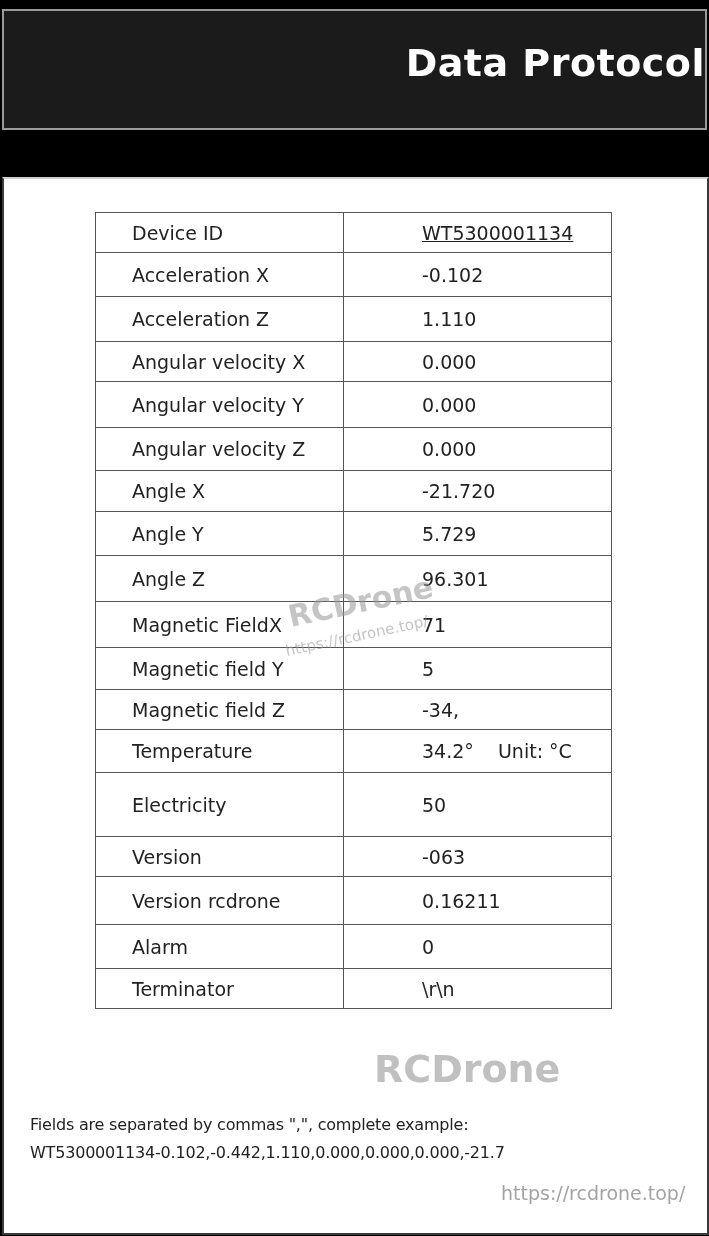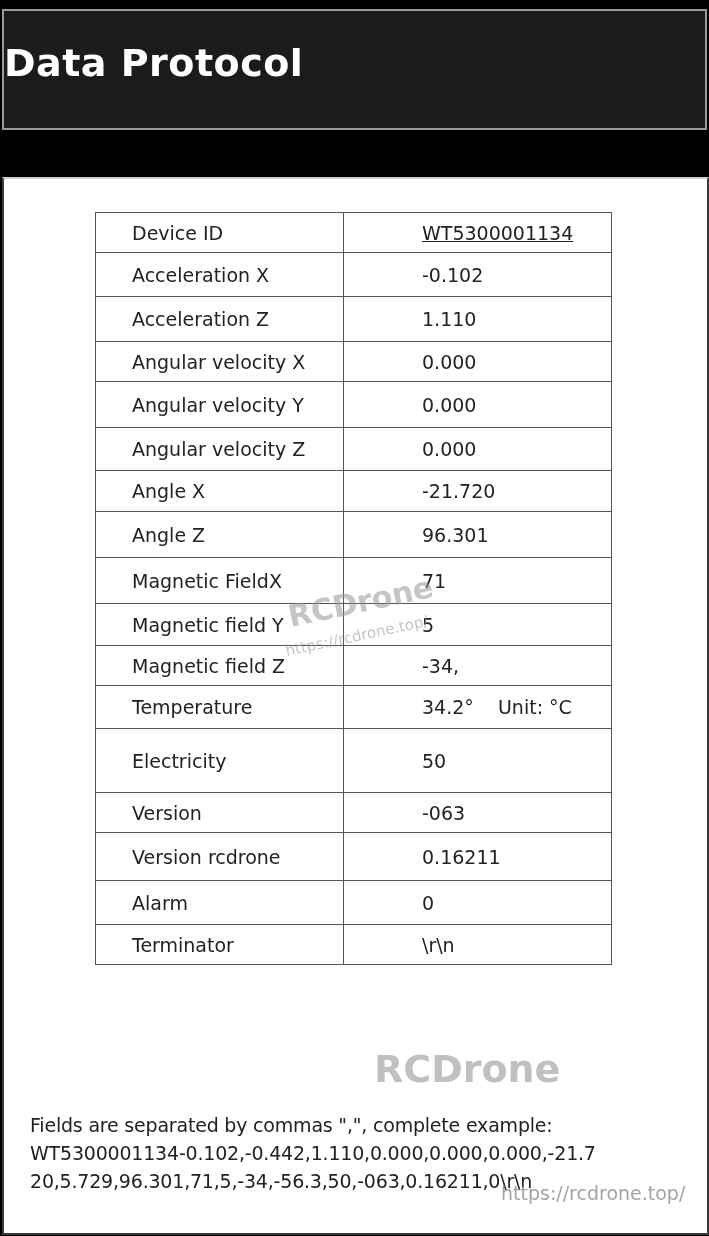--- a/index.html
+++ b/index.html
@@ -3,21 +3,21 @@
   <meta charset="utf-8">
   <style>
     html, body { margin: 0; padding: 0; }
     body {
       width: 709px; height: 1236px; background: #000; position: relative; overflow: hidden;
       font-family: "DejaVu Sans", sans-serif;
     }
     .header-box {
       position: absolute; left: 2px; top: 9px; width: 701px; height: 117px;
       background: #1b1b1b; border: 2px solid #9a9a9a;
-      display: flex; align-items: center; justify-content: flex-start;
+      display: flex; align-items: center; justify-content: flex-end;
     }
     .header-title {
       color: #fff; font-size: 38px; font-weight: bold; letter-spacing: 0.5px;
       margin-top: -14px;
     }
     .panel {
       position: absolute; left: 2px; top: 177px; width: 703px; height: 1054px;
       background: #fff; border: 2px solid #3a3a3a; border-top-color: #cfcfcf;
     }
     table.proto {
@@ -26,21 +26,21 @@
       font-size: 19px; color: #222;
     }
     table.proto td {
       border: 1.5px solid #555; padding: 0; height: 40px;
       vertical-align: middle;
     }
     table.proto td.c1 { width: 248px; padding-left: 36px; box-sizing: border-box; }
     table.proto td.c2 { padding-left: 78px; box-sizing: border-box; }
     .footer {
       position: absolute; left: 26px; top: 932px; width: 660px;
-      font-size: 19px; line-height: 28px; color: #222; letter-spacing: -0.2px;
+      font-size: 16px; line-height: 28px; color: #222; letter-spacing: -0.2px;
     }
     .footer div { white-space: nowrap; }
     .wm { position: absolute; color: rgba(150,150,150,0.55); pointer-events: none; white-space: nowrap; }
     .wm1 { left: 283px; top: 405px; font-size: 30px; font-weight: bold; transform: rotate(-12deg); }
     .wm1b { left: 280px; top: 448px; font-size: 15px; transform: rotate(-12deg); }
     .wm2 { left: 370px; top: 868px; font-size: 38px; font-weight: bold; color: rgba(150,150,150,0.6); }
     .wm3 { left: 497px; top: 1003px; font-size: 19px; color: rgba(140,140,140,0.8); }
   </style>
 </head>
 <body>
@@ -72,20 +72,24 @@
           <td class="c1">Angular velocity Y</td>
           <td class="c2" style="white-space: pre;">0.000</td>
         </tr>
         <tr style="height: 43px;">
           <td class="c1">Angular velocity Z</td>
           <td class="c2" style="white-space: pre;">0.000</td>
         </tr>
         <tr style="height: 41px;">
           <td class="c1">Angle X</td>
           <td class="c2" style="white-space: pre;">-21.720</td>
+        </tr>
+        <tr style="height: 44px;">
+          <td class="c1">Angle Y</td>
+          <td class="c2" style="white-space: pre;">5.729</td>
         </tr>
         <tr style="height: 46px;">
           <td class="c1">Angle Z</td>
           <td class="c2" style="white-space: pre;">96.301</td>
         </tr>
         <tr style="height: 46px;">
           <td class="c1">Magnetic FieldX</td>
           <td class="c2" style="white-space: pre;">71</td>
         </tr>
         <tr style="height: 42px;">
@@ -119,20 +123,19 @@
         <tr style="height: 40px;">
           <td class="c1">Terminator</td>
           <td class="c2" style="white-space: pre;">\r\n</td>
         </tr>
       </tbody>
   </table>
 
   <div class="footer">
     <div>Fields are separated by commas ",", complete example:</div>
     <div>WT5300001134-0.102,-0.442,1.110,0.000,0.000,0.000,-21.7</div>
-    <div>20,5.729,96.301,71,5,-34,-56.3,50,-063,0.16211,0\r\n</div>
   </div>
 
   <div class="wm wm1">RCDrone</div>
   <div class="wm wm1b">https://rcdrone.top/</div>
   <div class="wm wm2">RCDrone</div>
   <div class="wm wm3">https://rcdrone.top/</div>
 </div>
 
 </body></html>

